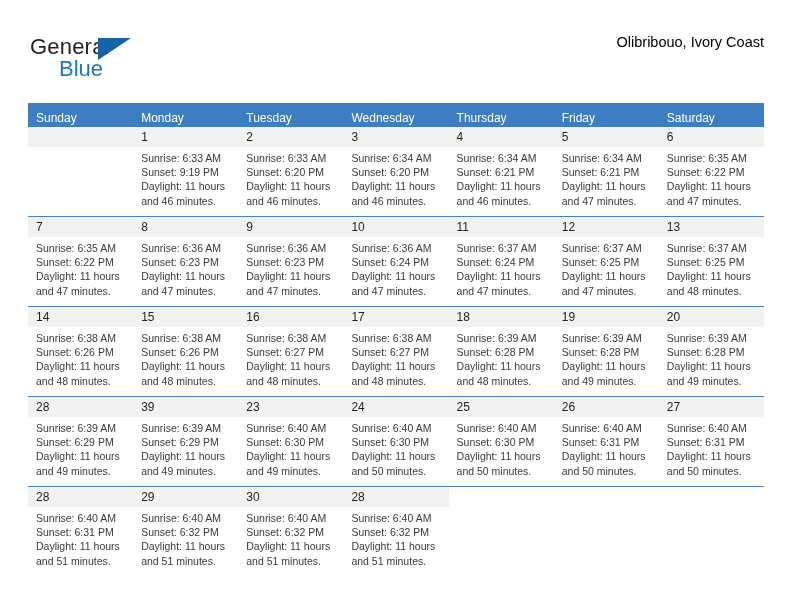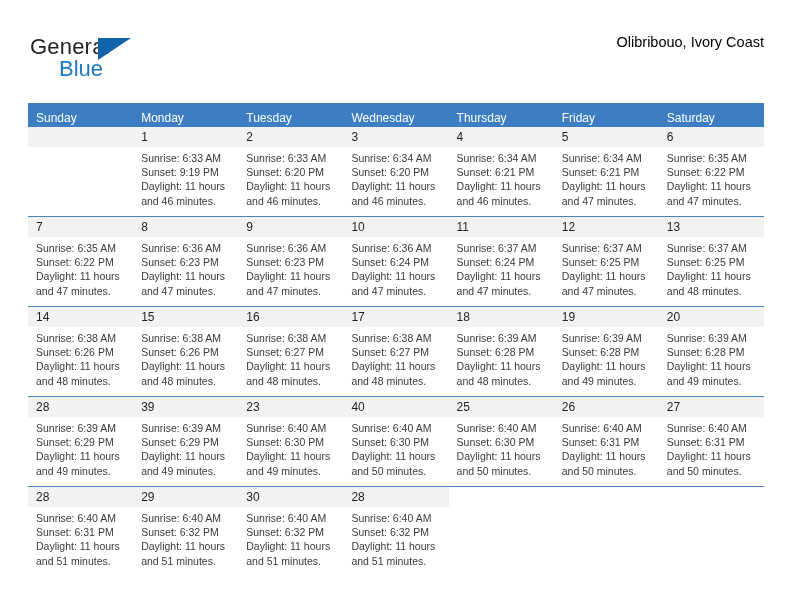--- a/index.html
+++ b/index.html
@@ -387,21 +387,21 @@
             <td>
               <span class="daynum">23</span>
               <div class="cell-body">
                 <div>Sunrise: 6:40 AM</div>
                 <div>Sunset: 6:30 PM</div>
                 <div>Daylight: 11 hours</div>
                 <div>and 49 minutes.</div>
               </div>
             </td>
             <td>
-              <span class="daynum">40</span>
+              <span class="daynum">24</span>
               <div class="cell-body">
                 <div>Sunrise: 6:40 AM</div>
                 <div>Sunset: 6:30 PM</div>
                 <div>Daylight: 11 hours</div>
                 <div>and 50 minutes.</div>
               </div>
             </td>
             <td>
               <span class="daynum">25</span>
               <div class="cell-body">

